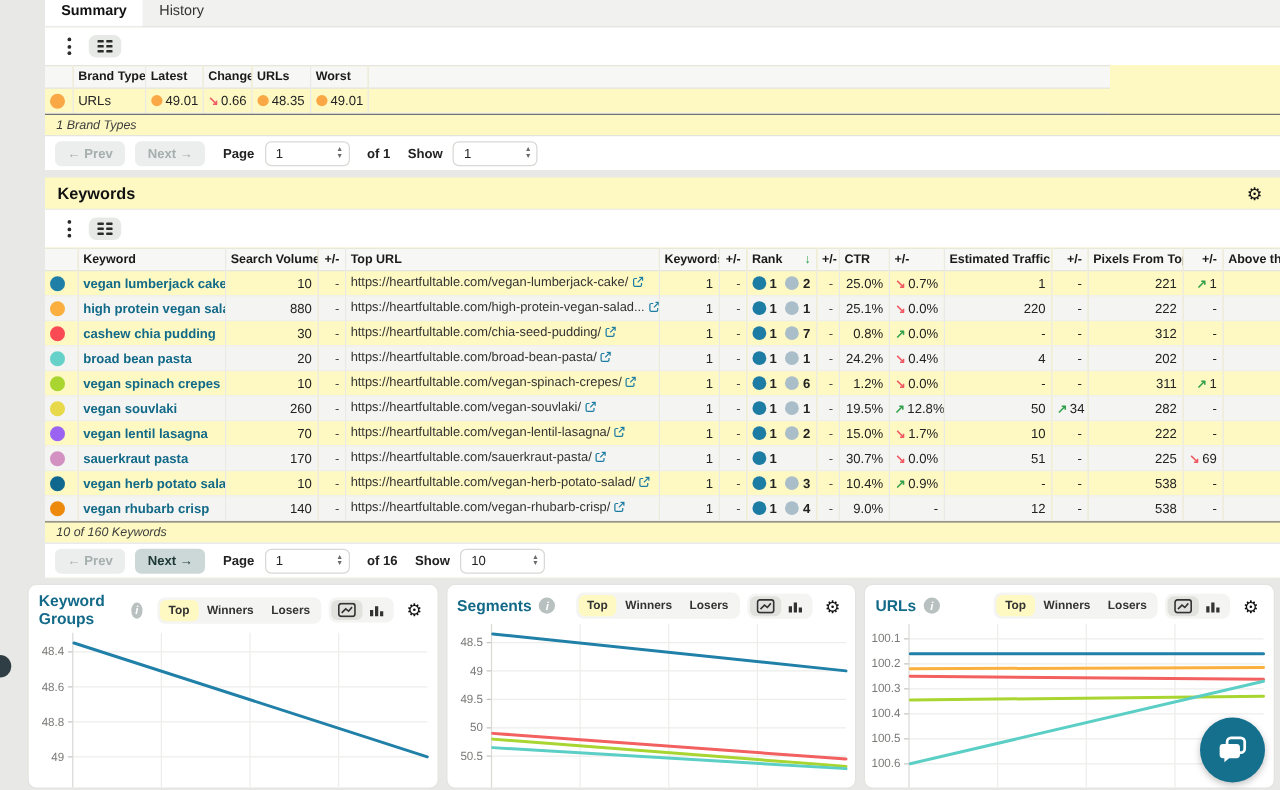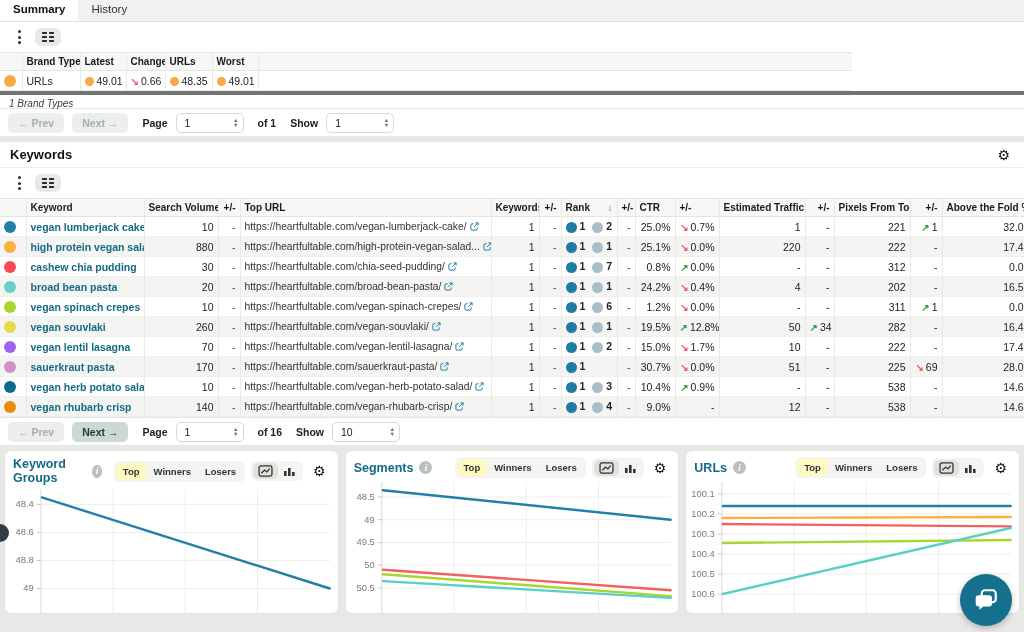--- a/index.html
+++ b/index.html
@@ -1,18 +1,18 @@
 <!DOCTYPE html>
 <html><head>
 <meta charset="utf-8">
 <style>
   * { box-sizing: border-box; margin: 0; padding: 0; }
   html,body { width:1024px; height:632px; overflow:hidden; }
   body { font-family:"Liberation Sans", sans-serif; background:#e8e8e6; color:#222; position:relative; }
-  .card { background:#ffffff; }
+  .card { background:#fef9c3;margin-left:36px; }
 
   
   .tabbar { display:flex; background:#f1f1ef; border-bottom:1px solid #e0e0de; height:22px; align-items:stretch; }
   .tab { padding:3px 13px; font-size:11.5px; color:#333; cursor:pointer; }
   .tab.active { background:#fff; font-weight:bold; color:#111; }
 
   
   .toolbar { display:flex; align-items:center; gap:12px; padding:5px 10px 5px 16px; height:30px; background:#fff; }
   .kebab { display:flex; flex-direction:column; gap:2.5px; padding:2px; cursor:pointer; }
   .kebab i { width:3px; height:3px; border-radius:50%; background:#2b2b2b; }
@@ -35,40 +35,40 @@
   .c-url { color:#333; font-size:10.3px; }
   .extlink { display:inline-block; vertical-align:-1px; margin-left:3px; }
   .rdot { display:inline-block; width:11px; height:11px; border-radius:50%; background:#1d7ca3; vertical-align:middle; margin-right:3px; }
   .rdot.gray { background:#a9bec9; }
   .rnum { font-weight:bold; color:#222; margin-right:7px; }
   .arr { font-weight:bold; margin-right:2px; font-size:10px; }
   .arr.up { color:#33a04c; }
   .arr.down { color:#ef5a64; }
   .sorticon { color:#2fa84f; font-weight:bold; float:right; }
 
-  .tblfoot { font-style:italic; font-size:10px; color:#3d3d3d; padding:3px 9px; border-top:4px solid #737373; height:17px; }
+  .tblfoot { font-style:italic; font-size:10px; color:#3d3d3d; padding:3px 9px; border-top:1px solid #737373; height:17px; }
 
   
   .pager { display:flex; align-items:center; gap:8px; padding:4px 8px; border-top:1px solid #e4e4e1; height:28px; background:#fff; }
   .pgbtn { border:none; border-radius:5px; background:#eceeee; color:#a6aeae; font-size:10.5px; font-weight:bold; padding:4px 10px; cursor:default; }
   .pgbtn.on { background:#ccd8d8; color:#1c3734; cursor:pointer; }
   .pglabel { font-size:10.5px; font-weight:bold; color:#222; margin-left:6px; }
   .spinner { display:flex; align-items:center; background:#fff; border:1px solid #d8d8d5; border-radius:5px; width:68px; height:20px; padding:0 4px 0 8px; }
   .spinner .val { flex:1; font-size:10.5px; color:#222; }
   .spinner .ud { display:flex; flex-direction:column; font-size:5.5px; line-height:4.5px; color:#6a6a6a; }
 
   
   .secttitle { display:flex; align-items:center; justify-content:space-between; padding:5px 10px; height:26px; border-bottom:1px solid #ececea; }
   .secttitle h2 { font-size:13px; color:#111; }
   .gear { font-size:14px; color:#111; background:transparent; border:none; cursor:pointer; line-height:1; padding:2px 4px; border-radius:6px; }
 
   .gap { height:6px; }
 
   
-  .panels { display:flex; gap:6px; padding:0 4px; height:164px; }
+  .panels { display:flex; gap:6px; padding:0 4px; height:164px;margin-left:18px; }
   .panel { flex:1; background:#fff; border-radius:7px; overflow:hidden; border:1px solid #e3e3e0; }
   .phead { display:flex; align-items:center; padding:6px 8px 4px 8px; gap:6px; }
   .ptitle { font-size:12.5px; font-weight:bold; color:#136a88; }
   .info { width:13px; height:13px; border-radius:50%; background:#b9c0c0; color:#fff; font-size:9px; font-weight:bold; font-style:italic; display:inline-flex; align-items:center; justify-content:center; cursor:pointer; }
   .phead .spacer { flex:1; }
   .fgroup { display:flex; background:#f4f4f2; border-radius:6px; padding:2px; }
   .fbtn { border:none; background:transparent; font-size:9.5px; font-weight:bold; color:#333; padding:3px 7px; border-radius:5px; cursor:pointer; }
   .fbtn.active { background:#fef9c3; }
   .igroup { display:flex; background:#f4f4f2; border-radius:6px; padding:2px; }
   .ibtn { border:none; background:transparent; padding:2px 5px; border-radius:5px; cursor:pointer; display:flex; align-items:center; }
@@ -426,20 +426,21 @@
     <td class="num"><span class="dim">-</span></td>
     <td class="num">12</td>
     <td class="num"><span class="dim">-</span></td>
     <td class="num">538</td>
     <td class="num"><span class="dim">-</span></td>
     <td class="num">14.6%</td>
   </tr>
         </tbody>
     </table>
   </div>
+  <div class="tblfoot">10 of 160 Keywords</div>
   <div class="pager">
     <button class="pgbtn"><span>← </span><span>Prev</span></button>
     <button class="pgbtn on"><span>Next</span><span> →</span></button>
     <span class="pglabel">Page</span>
     <span class="spinner">
         <span class="val">1</span>
         <span class="ud">▲<br>▼</span>
       </span>
     <span class="pglabel">of 16</span>
     <span class="pglabel">Show</span>

